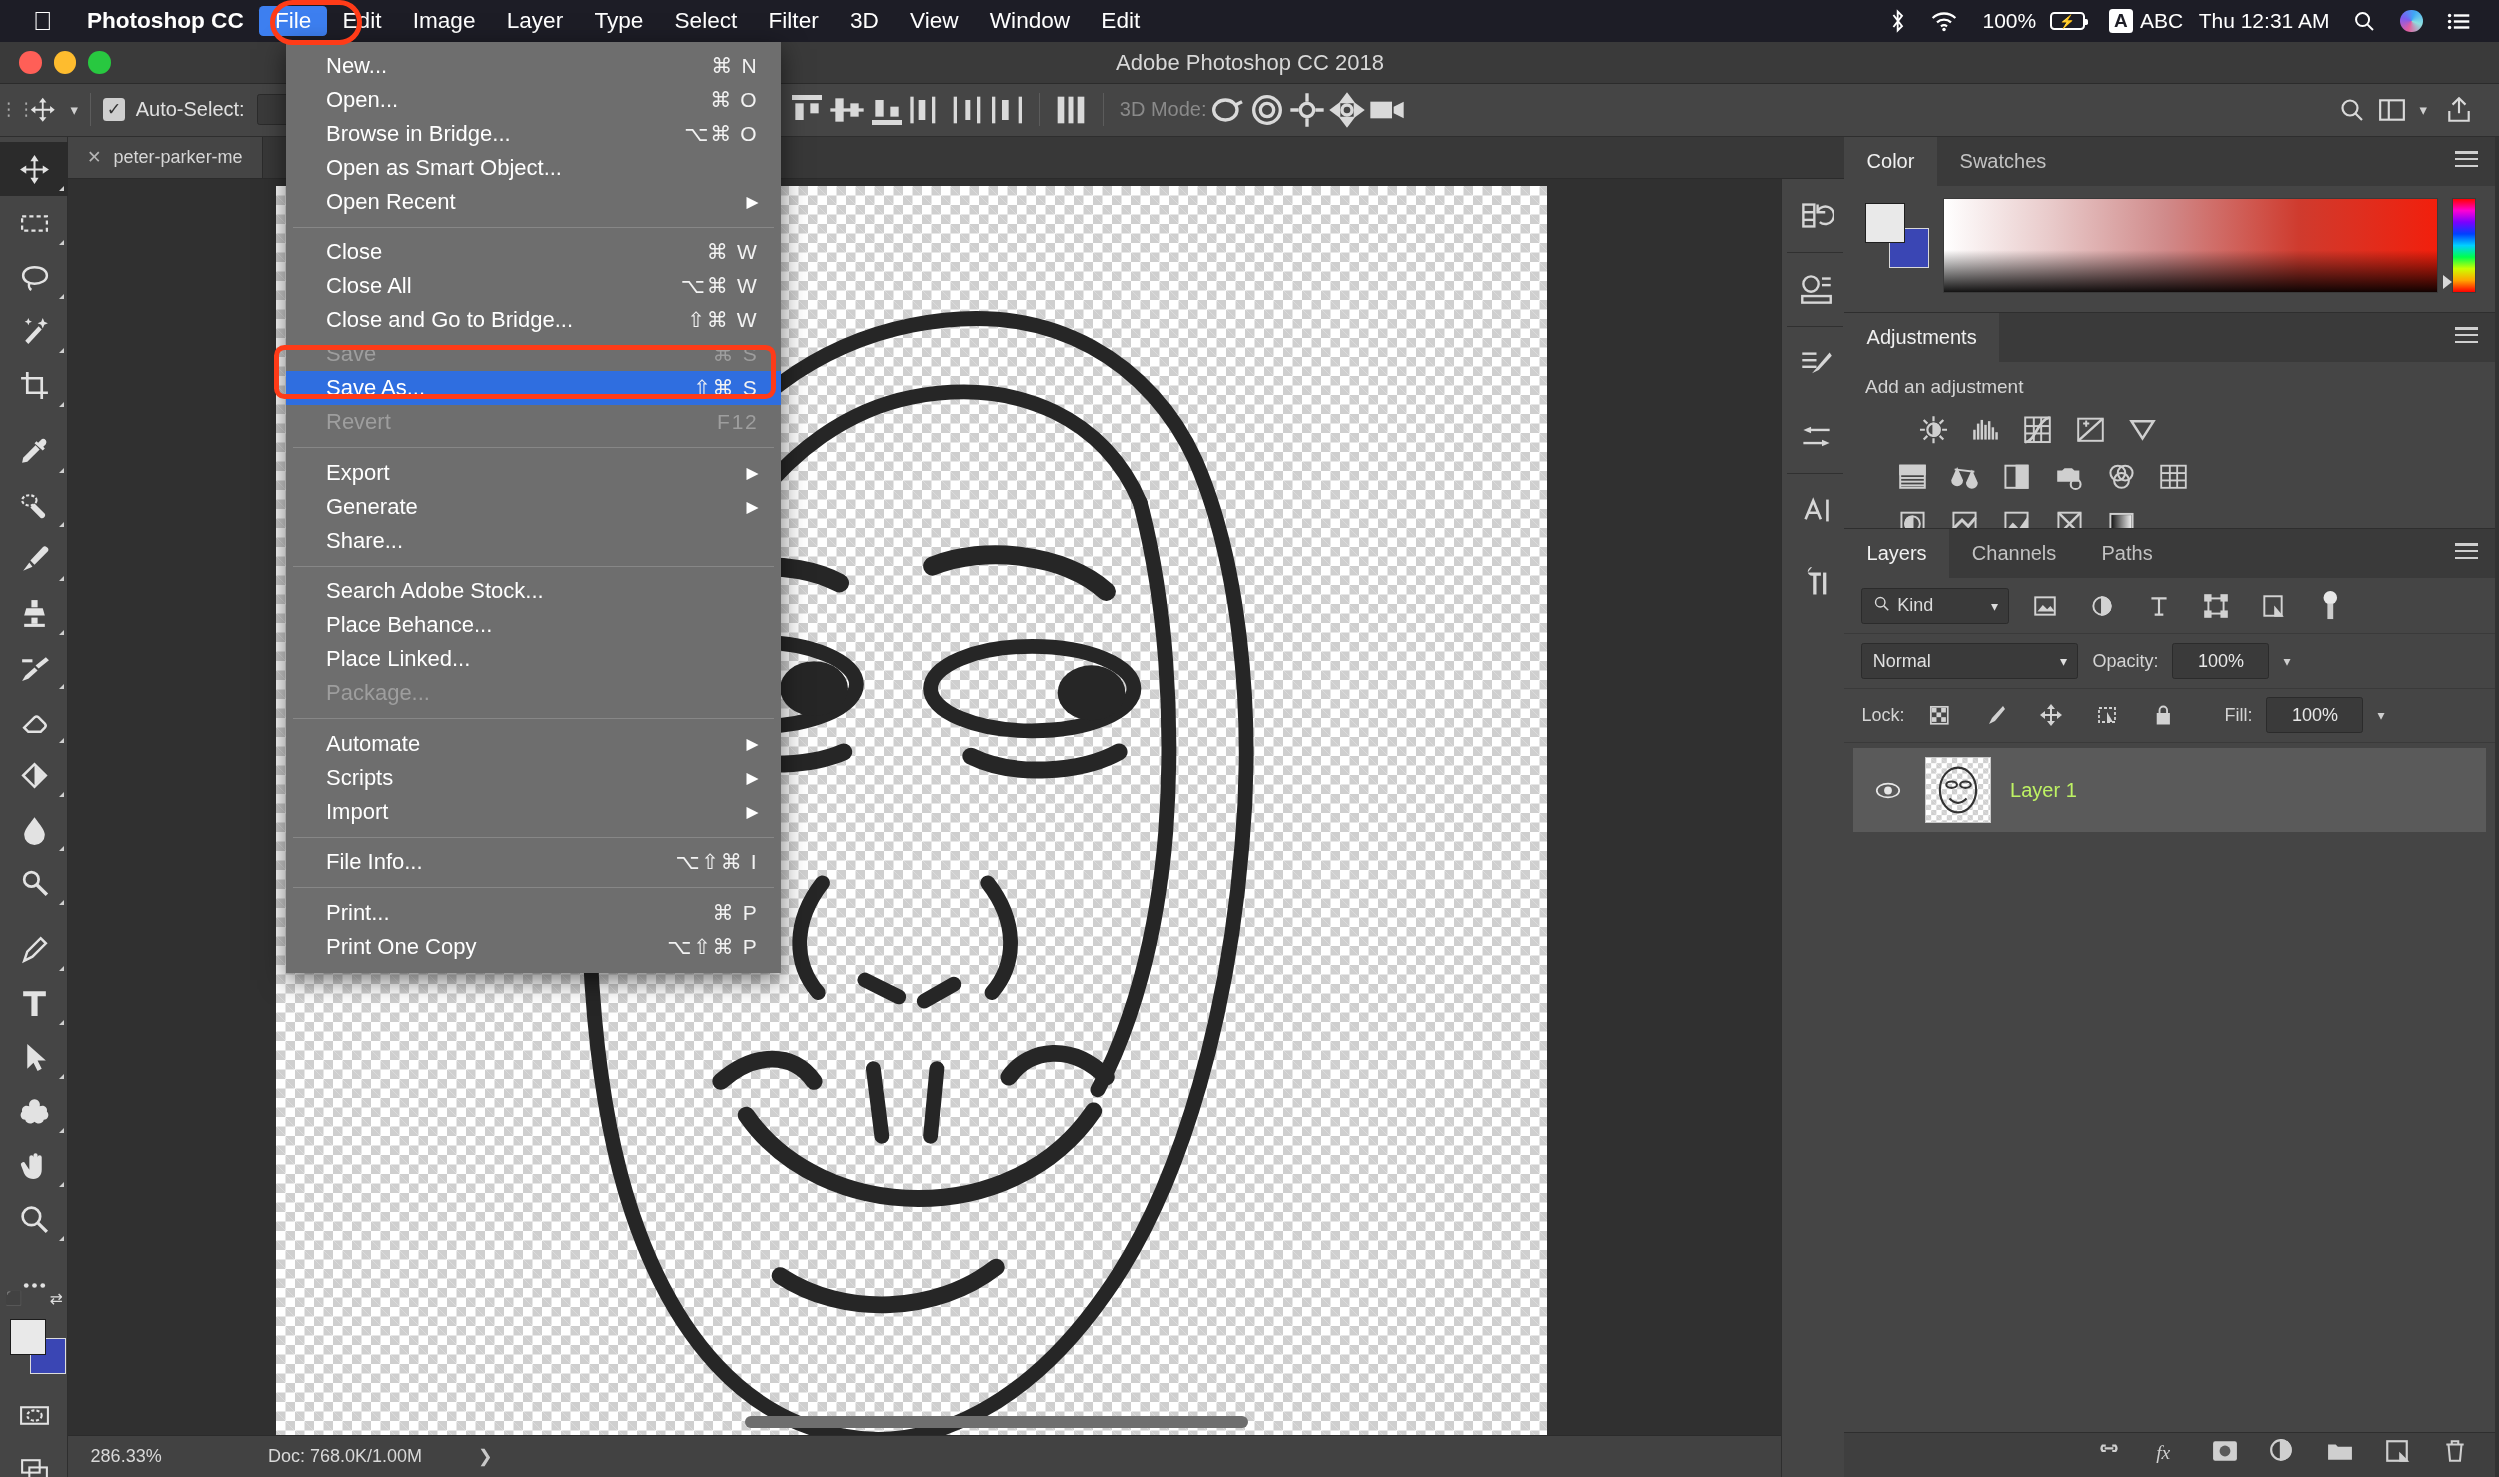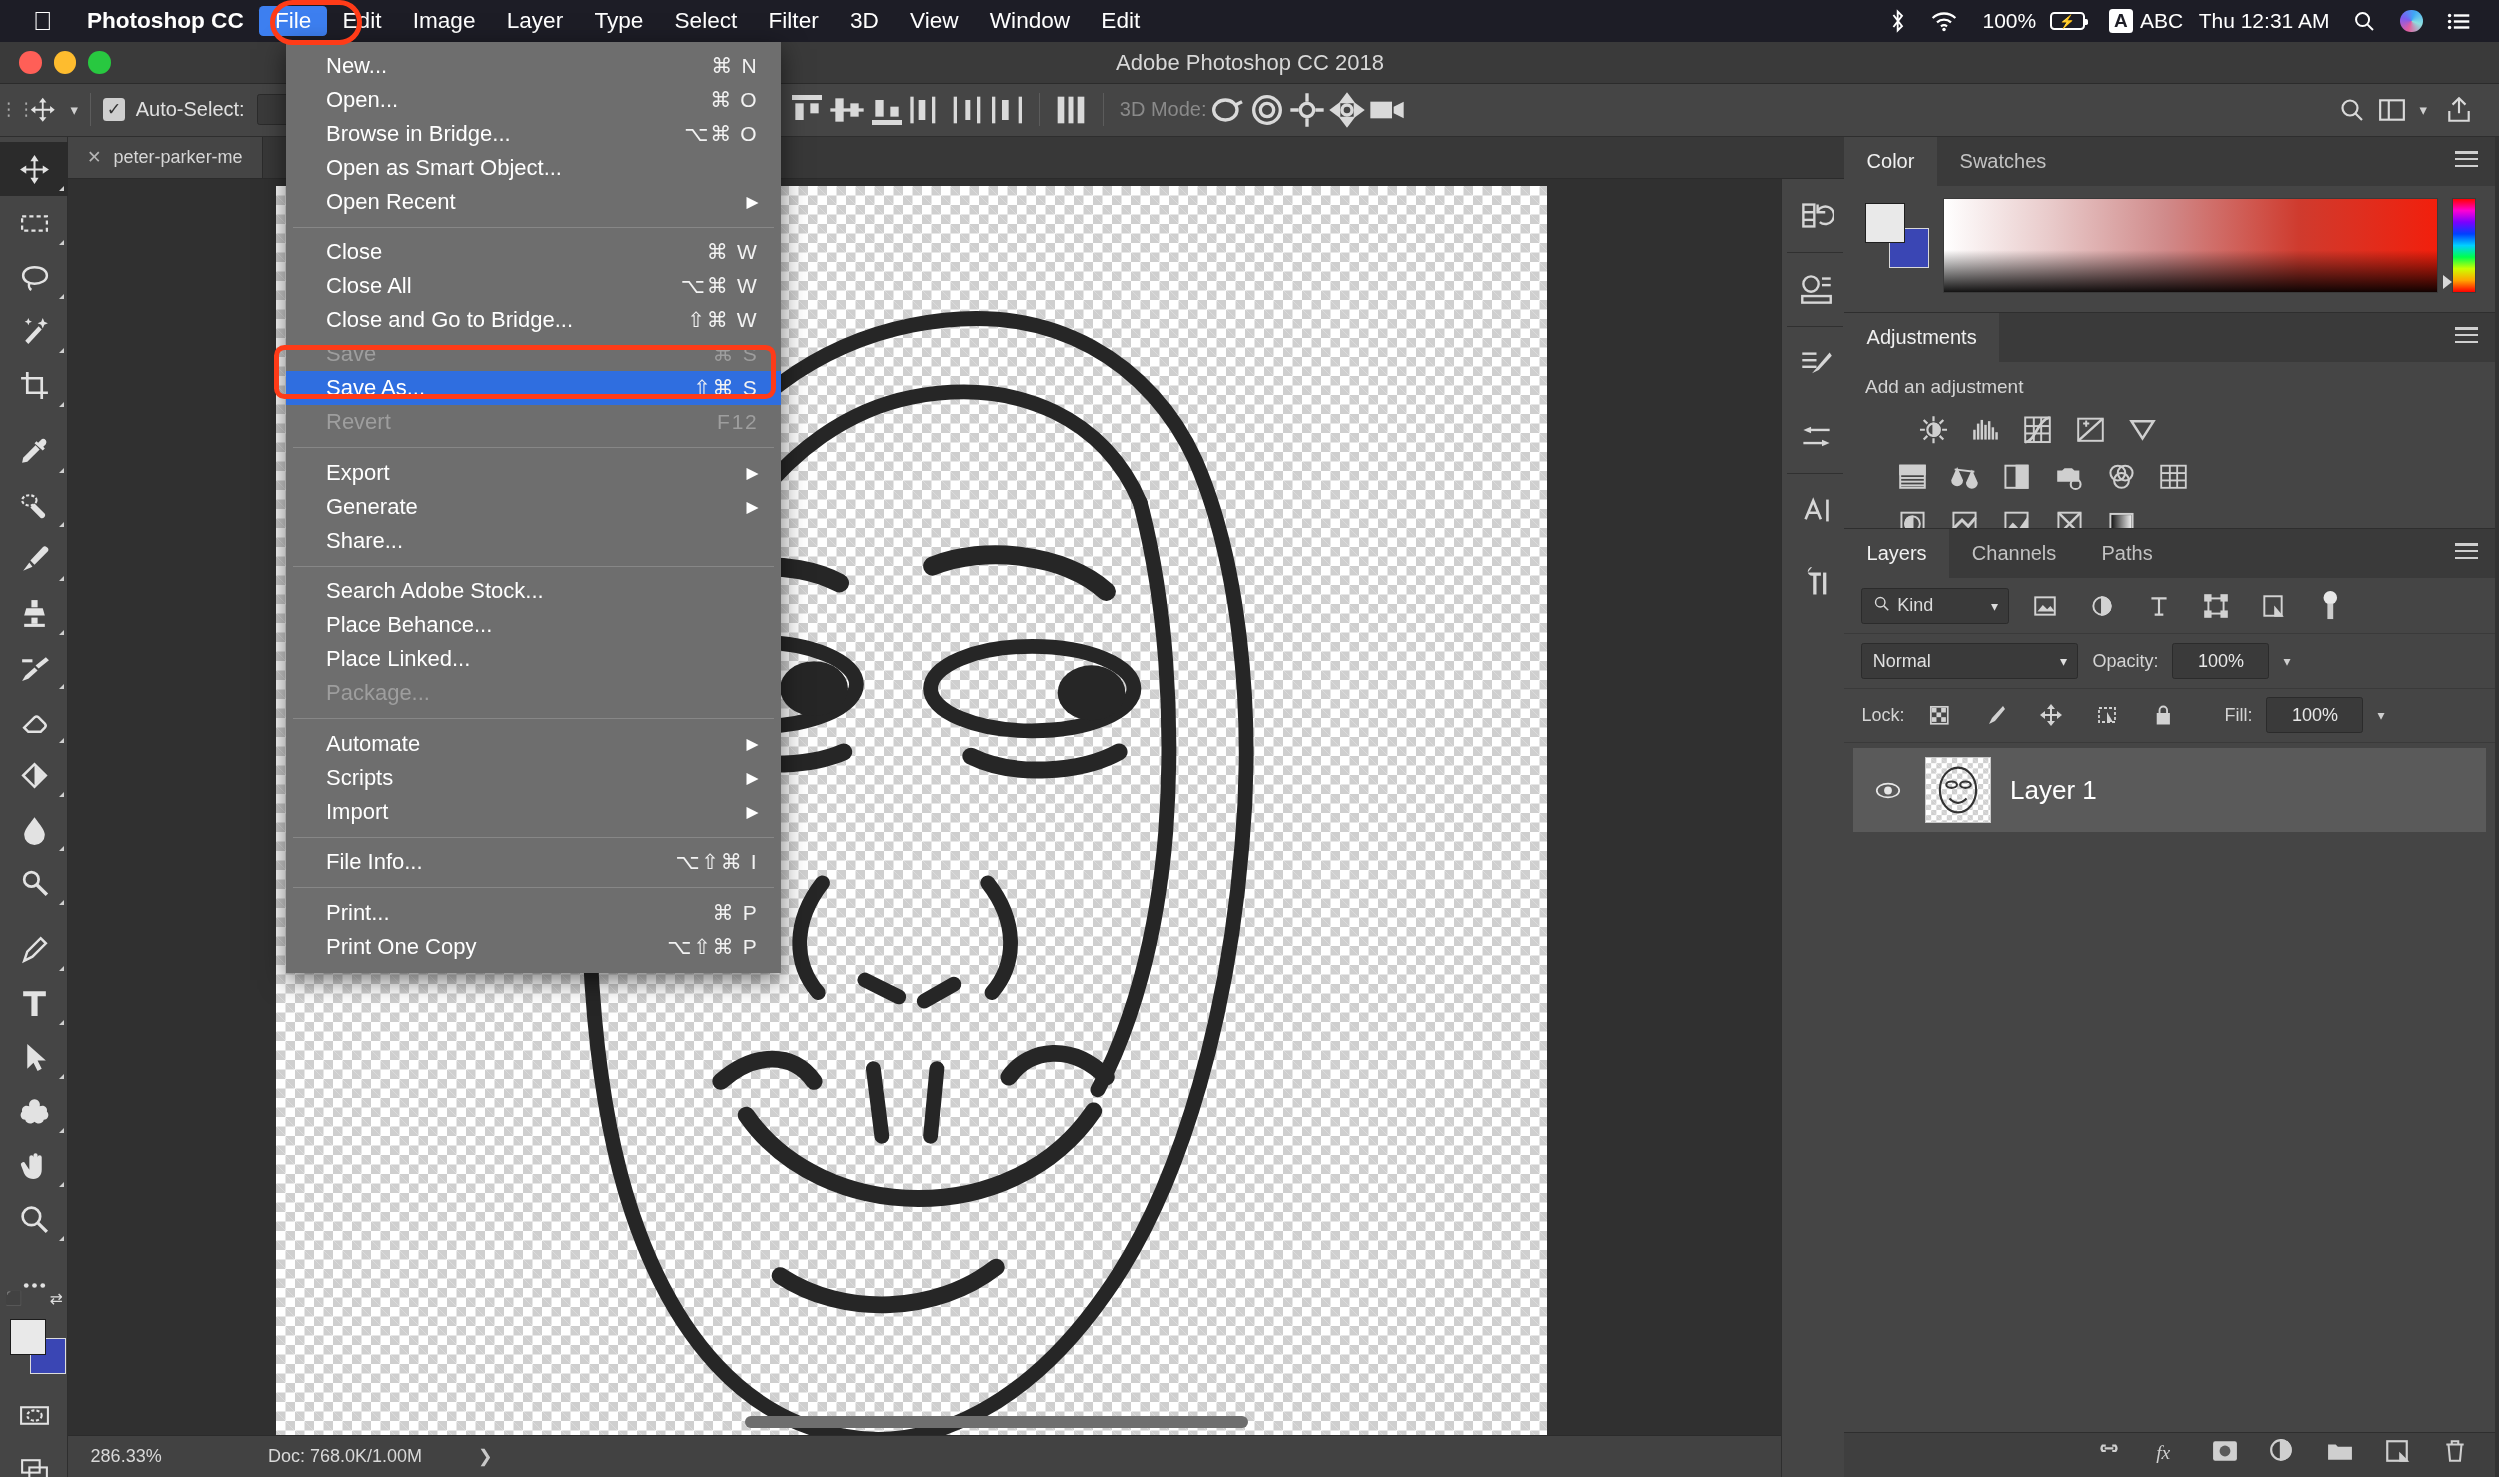--- a/index.html
+++ b/index.html
@@ -163,21 +163,21 @@
     display:flex;align-items:center;justify-content:center;font-size:18px;color:#e8e8e8;}
   .lockico{width:42px;height:35px;display:flex;align-items:center;justify-content:center;color:#d2d2d2;}
   .layeritem{display:flex;align-items:center;gap:19px;padding:8.7px 17.4px;background:#5a5a5a;margin:5.2px 8.7px;}
   .eye{width:36px;display:flex;justify-content:center;color:#e6e6e6;}
   .lthumb{width:66px;height:66px;border:1.7px solid #c8c8c8;background-color:#fff;
     background-image:
       linear-gradient(45deg,#cfcfcf 25%,transparent 25%,transparent 75%,#cfcfcf 75%),
       linear-gradient(45deg,#cfcfcf 25%,transparent 25%,transparent 75%,#cfcfcf 75%);
     background-size:10.4px 10.4px;background-position:0 0,5.2px 5.2px;position:relative;}
   .lthumb svg{position:absolute;left:0;top:0;width:100%;height:100%;}
-  .lname{font-size:26px;color:#ffffff;}
+  .lname{font-size:20px;color:#bef264;}
   .layerfooter{position:absolute;left:0;right:0;bottom:0;height:45px;background:#3f3f3f;border-top:0.9px solid #2e2e2e;
     display:flex;align-items:center;justify-content:flex-end;gap:22.6px;padding-right:22.6px;}
   .lfico{width:35px;height:35px;display:flex;justify-content:center;color:#cfcfcf;}
   .lfico svg{width:26px;height:26px;}
 
   
   .dropdown{
     position:absolute;left:278px;top:42px;width:495px;background:#6e6e6e;z-index:70;
     padding:7px 0 8.7px 0;box-shadow:0 7px 24px rgba(0,0,0,.55);margin-left:8px;
   }

